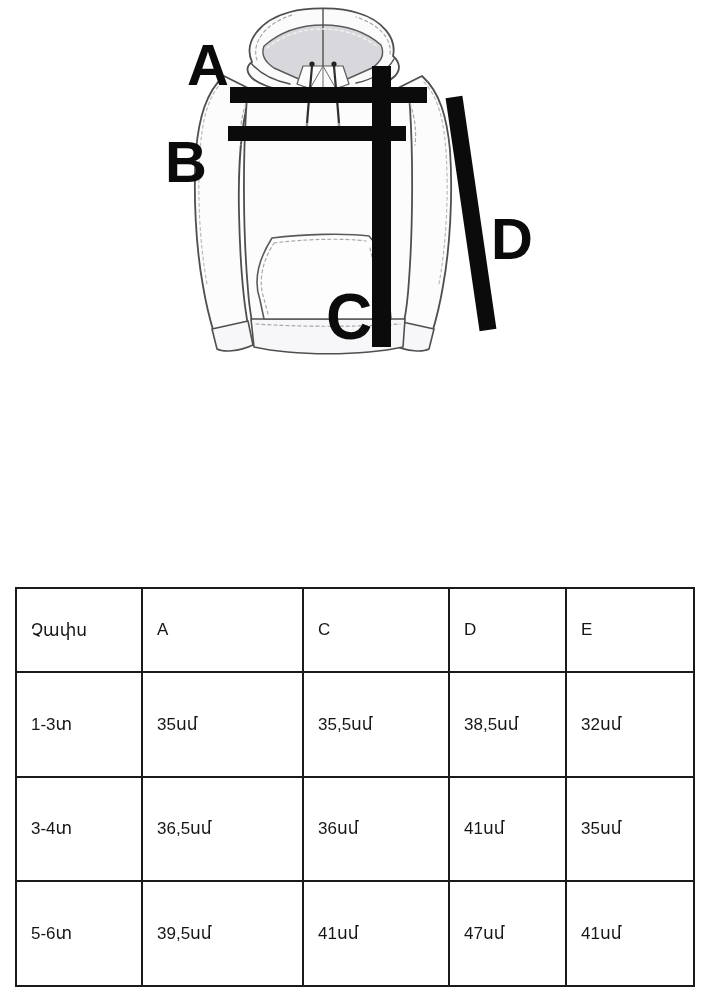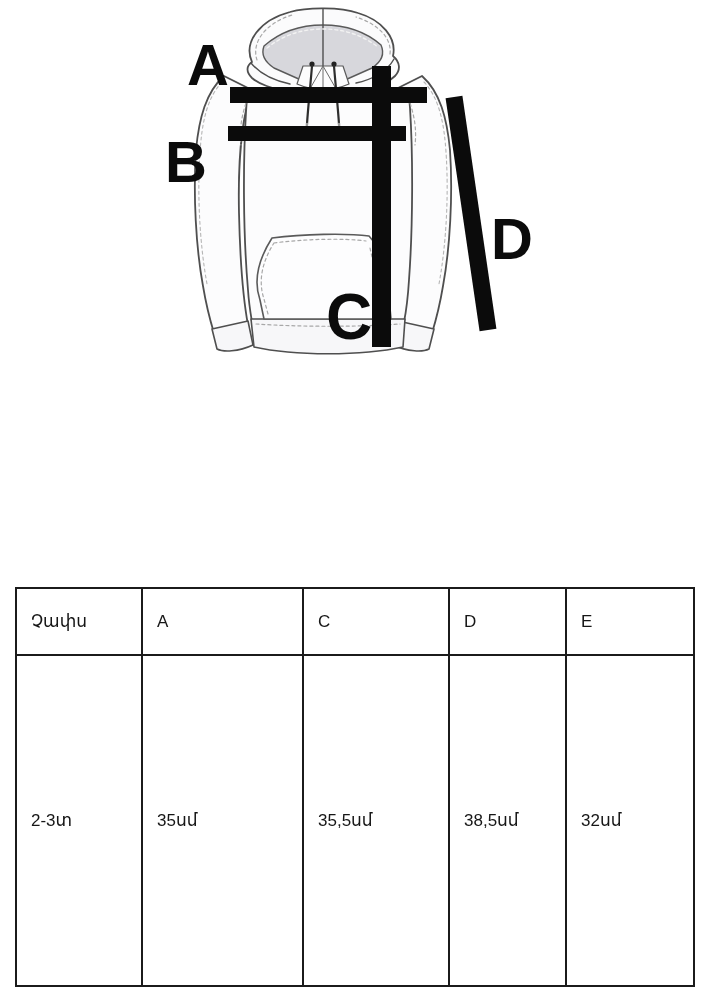--- a/index.html
+++ b/index.html
@@ -105,31 +105,45 @@
 
   <table class="size-table">
     <colgroup>
       <col style="width:126px">
         <col style="width:161px">
         <col style="width:146px">
         <col style="width:117px">
         <col style="width:128px">
     </colgroup>
     <thead>
-      <tr style="height:67px;">
+      <tr style="height:84px;">
         <th>Չափս</th>
         <th>A</th>
         <th>C</th>
         <th>D</th>
         <th>E</th>
       </tr>
     </thead>
     <tbody>
       <tr>
-        <td>2-3տ</td>
+        <td>1-3տ</td>
         <td>35սմ</td>
         <td>35,5սմ</td>
         <td>38,5սմ</td>
         <td>32սմ</td>
+      </tr>
+      <tr>
+        <td>3-4տ</td>
+        <td>36,5սմ</td>
+        <td>36սմ</td>
+        <td>41սմ</td>
+        <td>35սմ</td>
+      </tr>
+      <tr>
+        <td>5-6տ</td>
+        <td>39,5սմ</td>
+        <td>41սմ</td>
+        <td>47սմ</td>
+        <td>41սմ</td>
       </tr>
     </tbody>
   </table>
 </div>
 
 </body></html>

